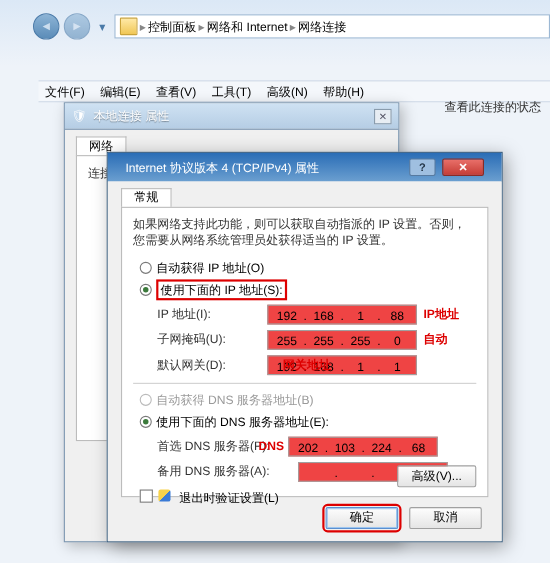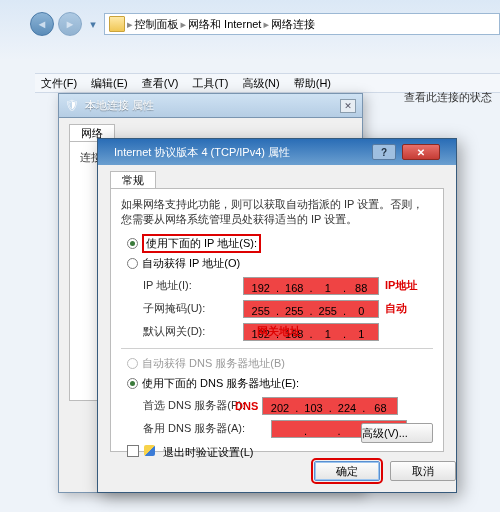--- a/index.html
+++ b/index.html
@@ -43,22 +43,22 @@
   .redbox { border:2px solid #d00; padding:0 2px; display:inline-block; }
   .field-row { display:flex; align-items:center; height:20px; margin:3px 0 3px 22px; }
   .field-row .flabel { width:100px; color:#333; }
   .ip-input { width:136px; height:18px; border:1px solid #a0a0a0; background:#ef4444; display:flex; align-items:flex-end; justify-content:center; gap:0; padding:0 4px; }
   .ip-input span.oct { width:26px; text-align:center; }
   .ip-input span.dot { width:8px; text-align:center; }
   .annot { color:#d00; margin-left:6px; font-weight:bold; }
   .sep-line { height:1px; background:#d0d0d0; margin:6px 0; }
   .check-row { display:flex; align-items:flex-start; gap:5px; margin:6px 0 0 6px; }
   .checkbox { width:12px; height:12px; border:1px solid #7a7a7a; background:#fff; }
-  .adv-btn { position:absolute; right:10px; bottom:8px; width:72px; height:20px; border:1px solid #a0a0a0; background:linear-gradient(#fdfdfd,#e5e5e5); line-height:18px; border-radius:2px;}
-  .dlg2-buttons { position:absolute; left:0; right:0; bottom:8px; height:26px; display:flex; justify-content:flex-end; gap:10px; align-items:center;}
+  .adv-btn { position:absolute; right:10px; bottom:8px; width:72px; height:20px; border:1px solid #a0a0a0; background:linear-gradient(#fdfdfd,#e5e5e5); text-align:center; line-height:18px; border-radius:2px;}
+  .dlg2-buttons { position:absolute; left:0; right:0; bottom:8px; height:26px; display:flex; justify-content:flex-end; gap:10px; padding-right:18px; align-items:center;}
   .btn { width:66px; height:20px; border:1px solid #a0a0a0; background:linear-gradient(#fdfdfd,#e5e5e5); text-align:center; line-height:18px; border-radius:2px;}
   .btn.ok-outline { outline:2px solid #d00; outline-offset:1px; border:1px solid #5a8fd0; box-shadow: inset 0 0 0 1px #9cc5ef;}
   .shield-small { display:inline-block; width:11px; height:11px; background:linear-gradient(135deg,#f7d24a 50%, #3b7bd6 50%); border-radius:2px; margin-right:3px; vertical-align:-1px;}
 </style>
 </head>
 <body>
 
 <div class="win-bg">
 
   <div class="nav-area">
@@ -107,28 +107,28 @@
       <span class="help">?</span>
       <span class="close">✕</span>
     </div>
     <div class="dlg2-body">
       <div class="tab2">常规</div>
       <div class="panel2">
 
         <div class="desc">如果网络支持此功能，则可以获取自动指派的 IP 设置。否则，您需要从网络系统管理员处获得适当的 IP 设置。</div>
 
         <div class="radio-row">
+          <span class="radio"></span>
+          <span>自动获得 IP 地址(O)</span>
+        </div>
+        <div class="radio-row">
           <span class="radio sel"></span>
           <span class="redbox">
             <span>使用下面的 IP 地址(S):</span>
           </span>
-        </div>
-        <div class="radio-row">
-          <span class="radio"></span>
-          <span>自动获得 IP 地址(O)</span>
         </div>
 
         <div class="field-row">
           <span class="flabel">IP 地址(I):</span>
           <span class="ip-input">
             <span class="oct">192</span>
               <span class="dot">.</span>
             <span class="oct">168</span>
               <span class="dot">.</span>
             <span class="oct">1</span>

